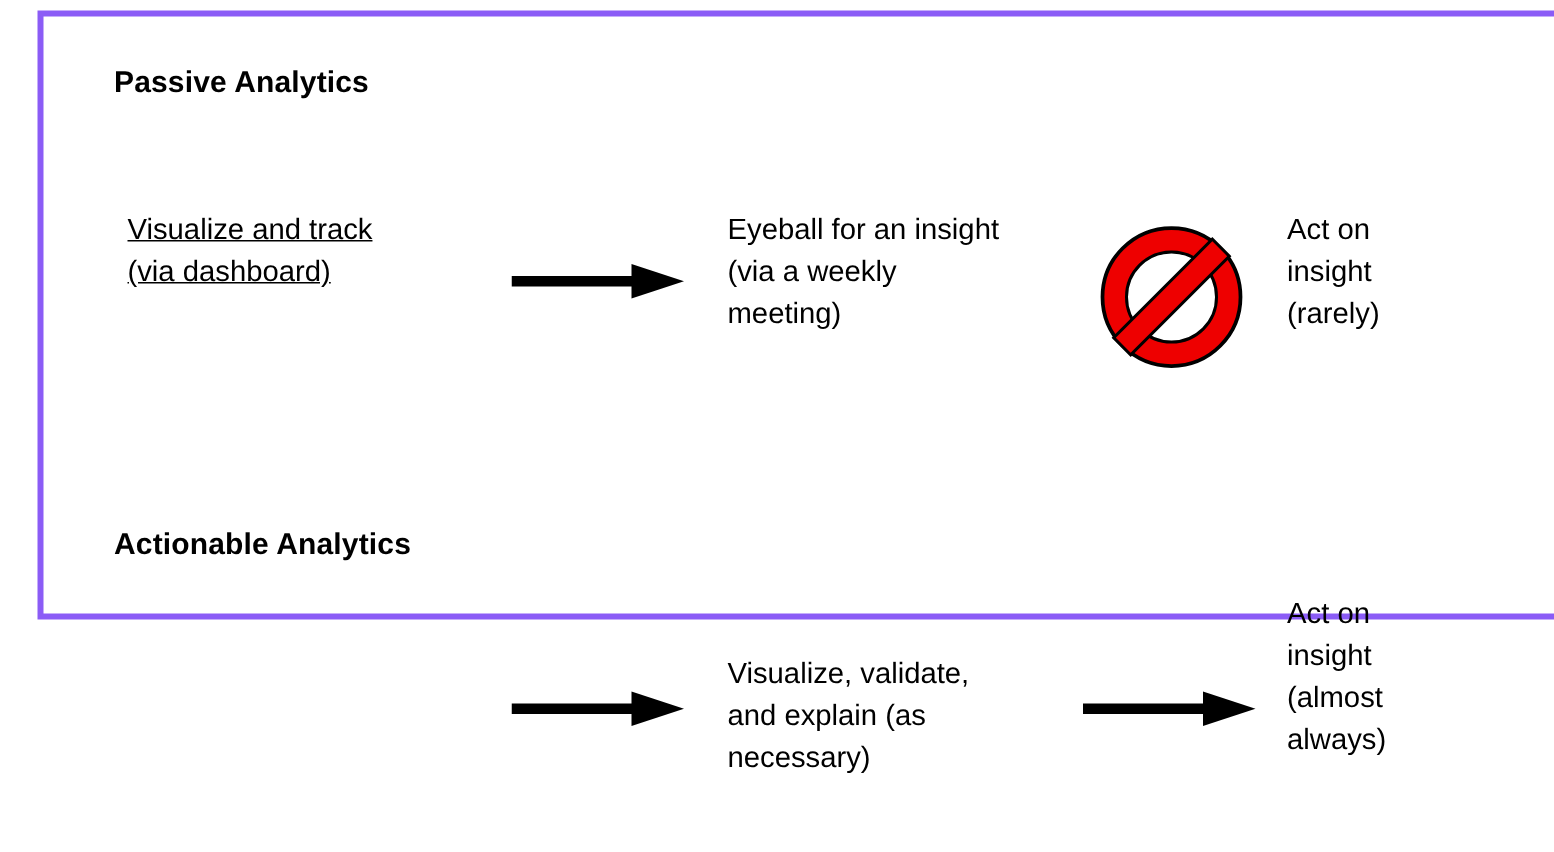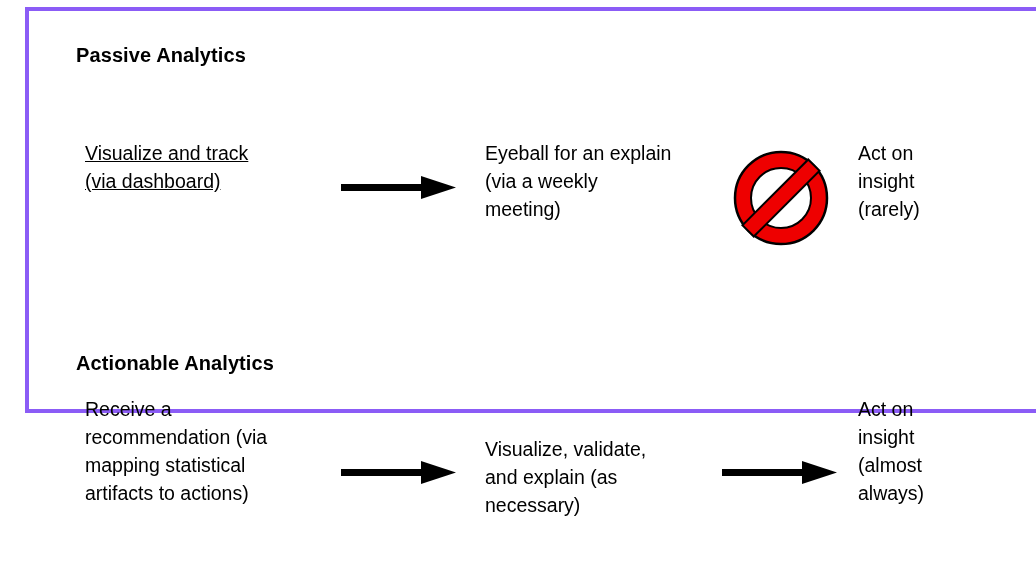--- a/index.html
+++ b/index.html
@@ -81,42 +81,38 @@
   <div class="section-heading" id="heading-passive">Passive Analytics</div>
 
   <div class="step-text" id="passive-step-1">Visualize and track
 (via dashboard)</div>
 
   <svg class="arrow" id="arrow-passive-1" width="116" height="30" viewBox="0 0 116 30">
     <rect x="0" y="11" width="86" height="7" fill="#000000"></rect>
     <polygon points="80,3 115,14.5 80,26" fill="#000000"></polygon>
   </svg>
 
-  <div class="step-text" id="passive-step-2">Eyeball for an explain
+  <div class="step-text" id="passive-step-2">Eyeball for an insight
 (via a weekly
 meeting)</div>
 
   <svg id="no-sign" width="98" height="98" viewBox="0 0 98 98">
     <circle cx="49" cy="49" r="46" fill="#ee0000" stroke="#000000" stroke-width="2.5"></circle>
     <circle cx="49" cy="49" r="30" fill="#ffffff" stroke="#000000" stroke-width="2"></circle>
     <g transform="rotate(45 49 49)">
       <rect x="41" y="2.5" width="16" height="93" fill="#ee0000" stroke="#000000" stroke-width="2"></rect>
     </g>
   </svg>
 
   <div class="step-text" id="passive-step-3">Act on
 insight
 (rarely)</div>
 
   <div class="section-heading" id="heading-actionable">Actionable Analytics</div>
 
-  <div class="step-text" id="actionable-step-1">Receive a
-recommendation (via
-mapping statistical
-artifacts to actions)</div>
 
   <svg class="arrow" id="arrow-actionable-1" width="116" height="30" viewBox="0 0 116 30">
     <rect x="0" y="11" width="86" height="7" fill="#000000"></rect>
     <polygon points="80,3 115,14.5 80,26" fill="#000000"></polygon>
   </svg>
 
   <div class="step-text" id="actionable-step-2">Visualize, validate,
 and explain (as
 necessary)</div>
 

